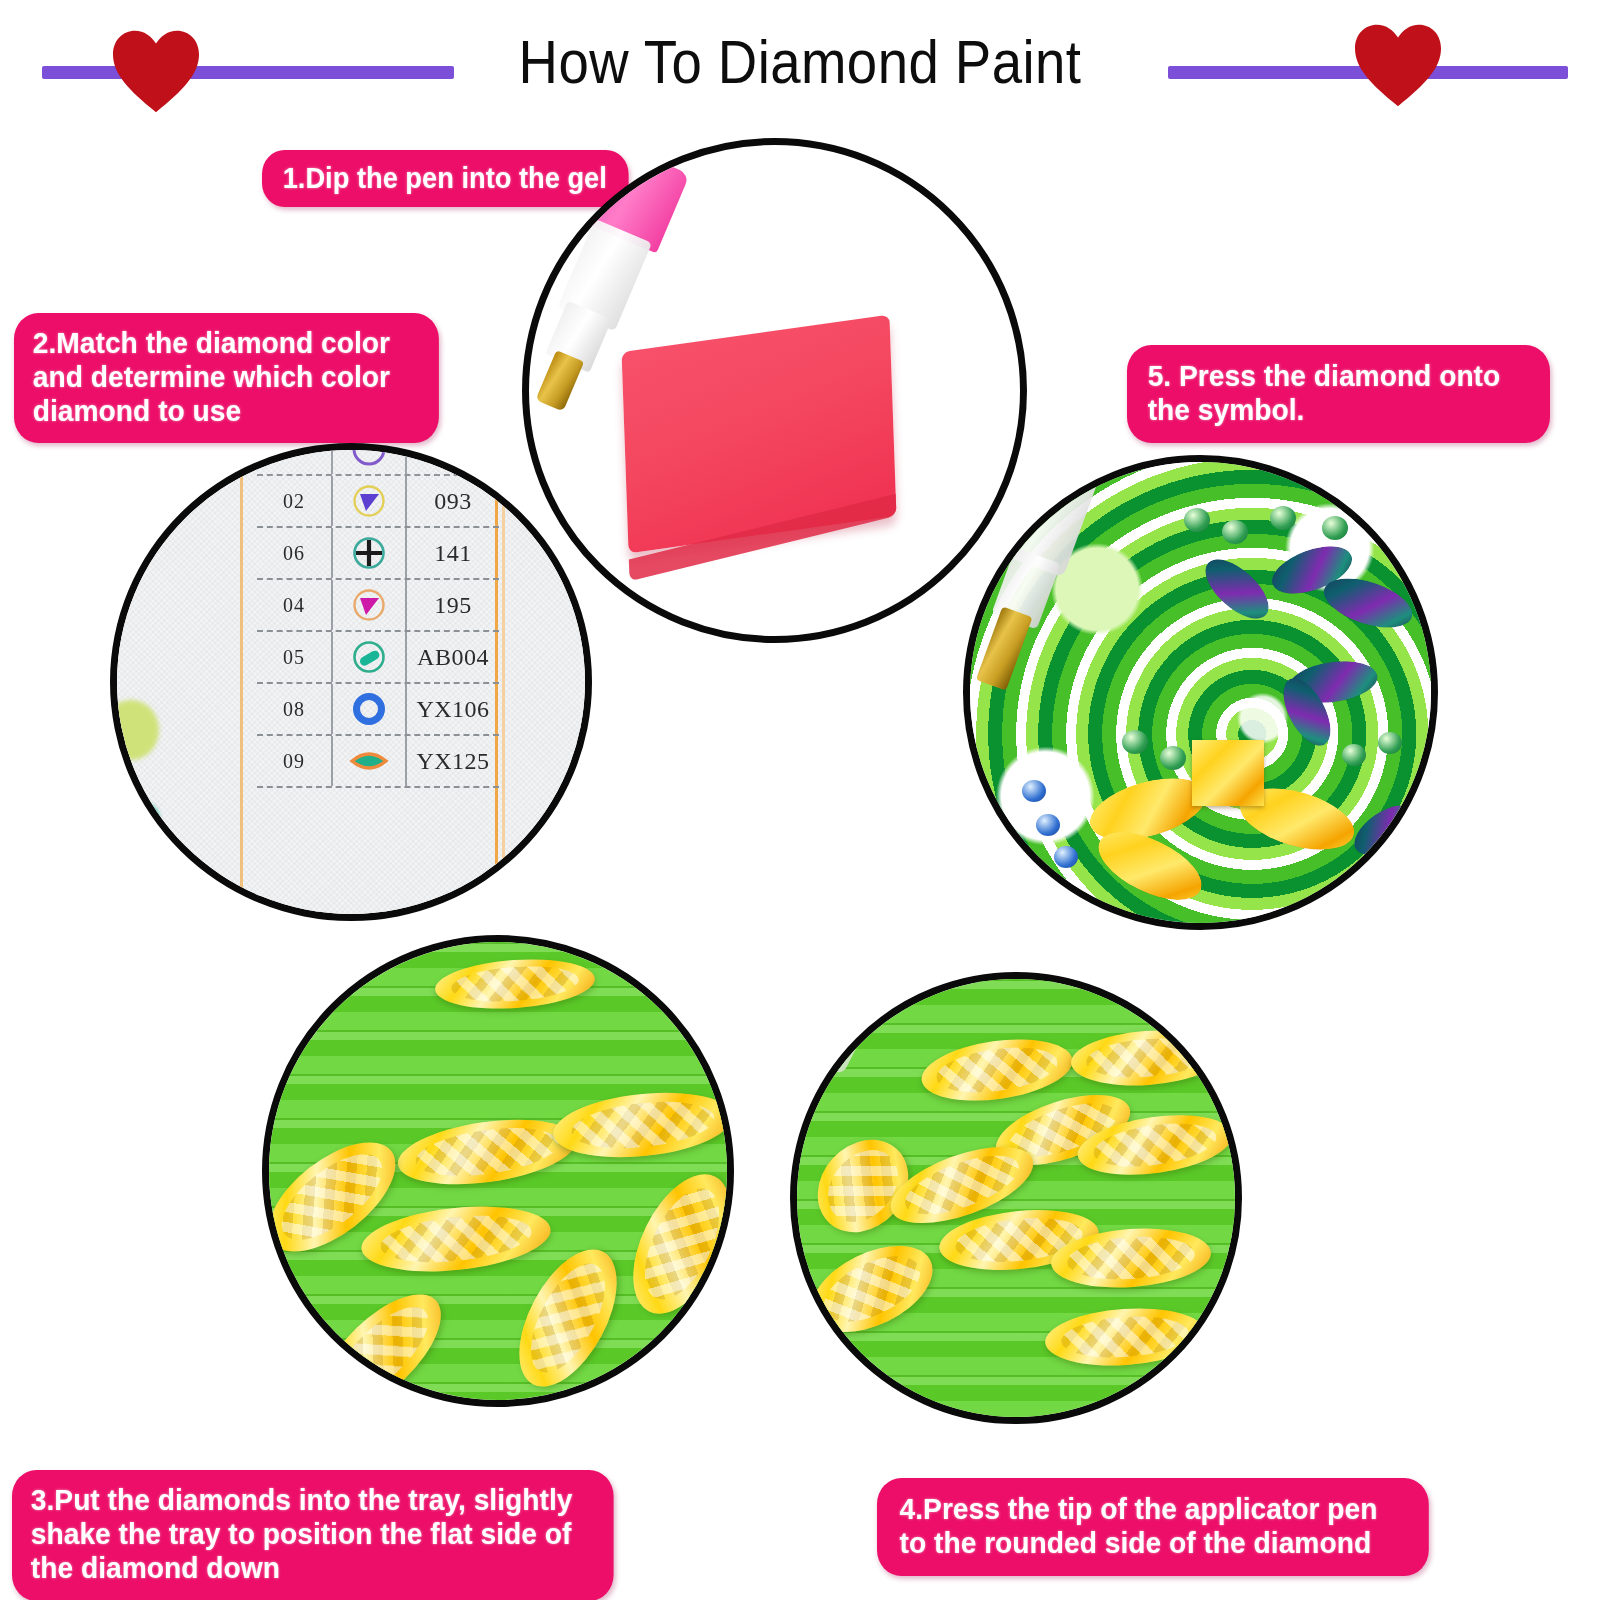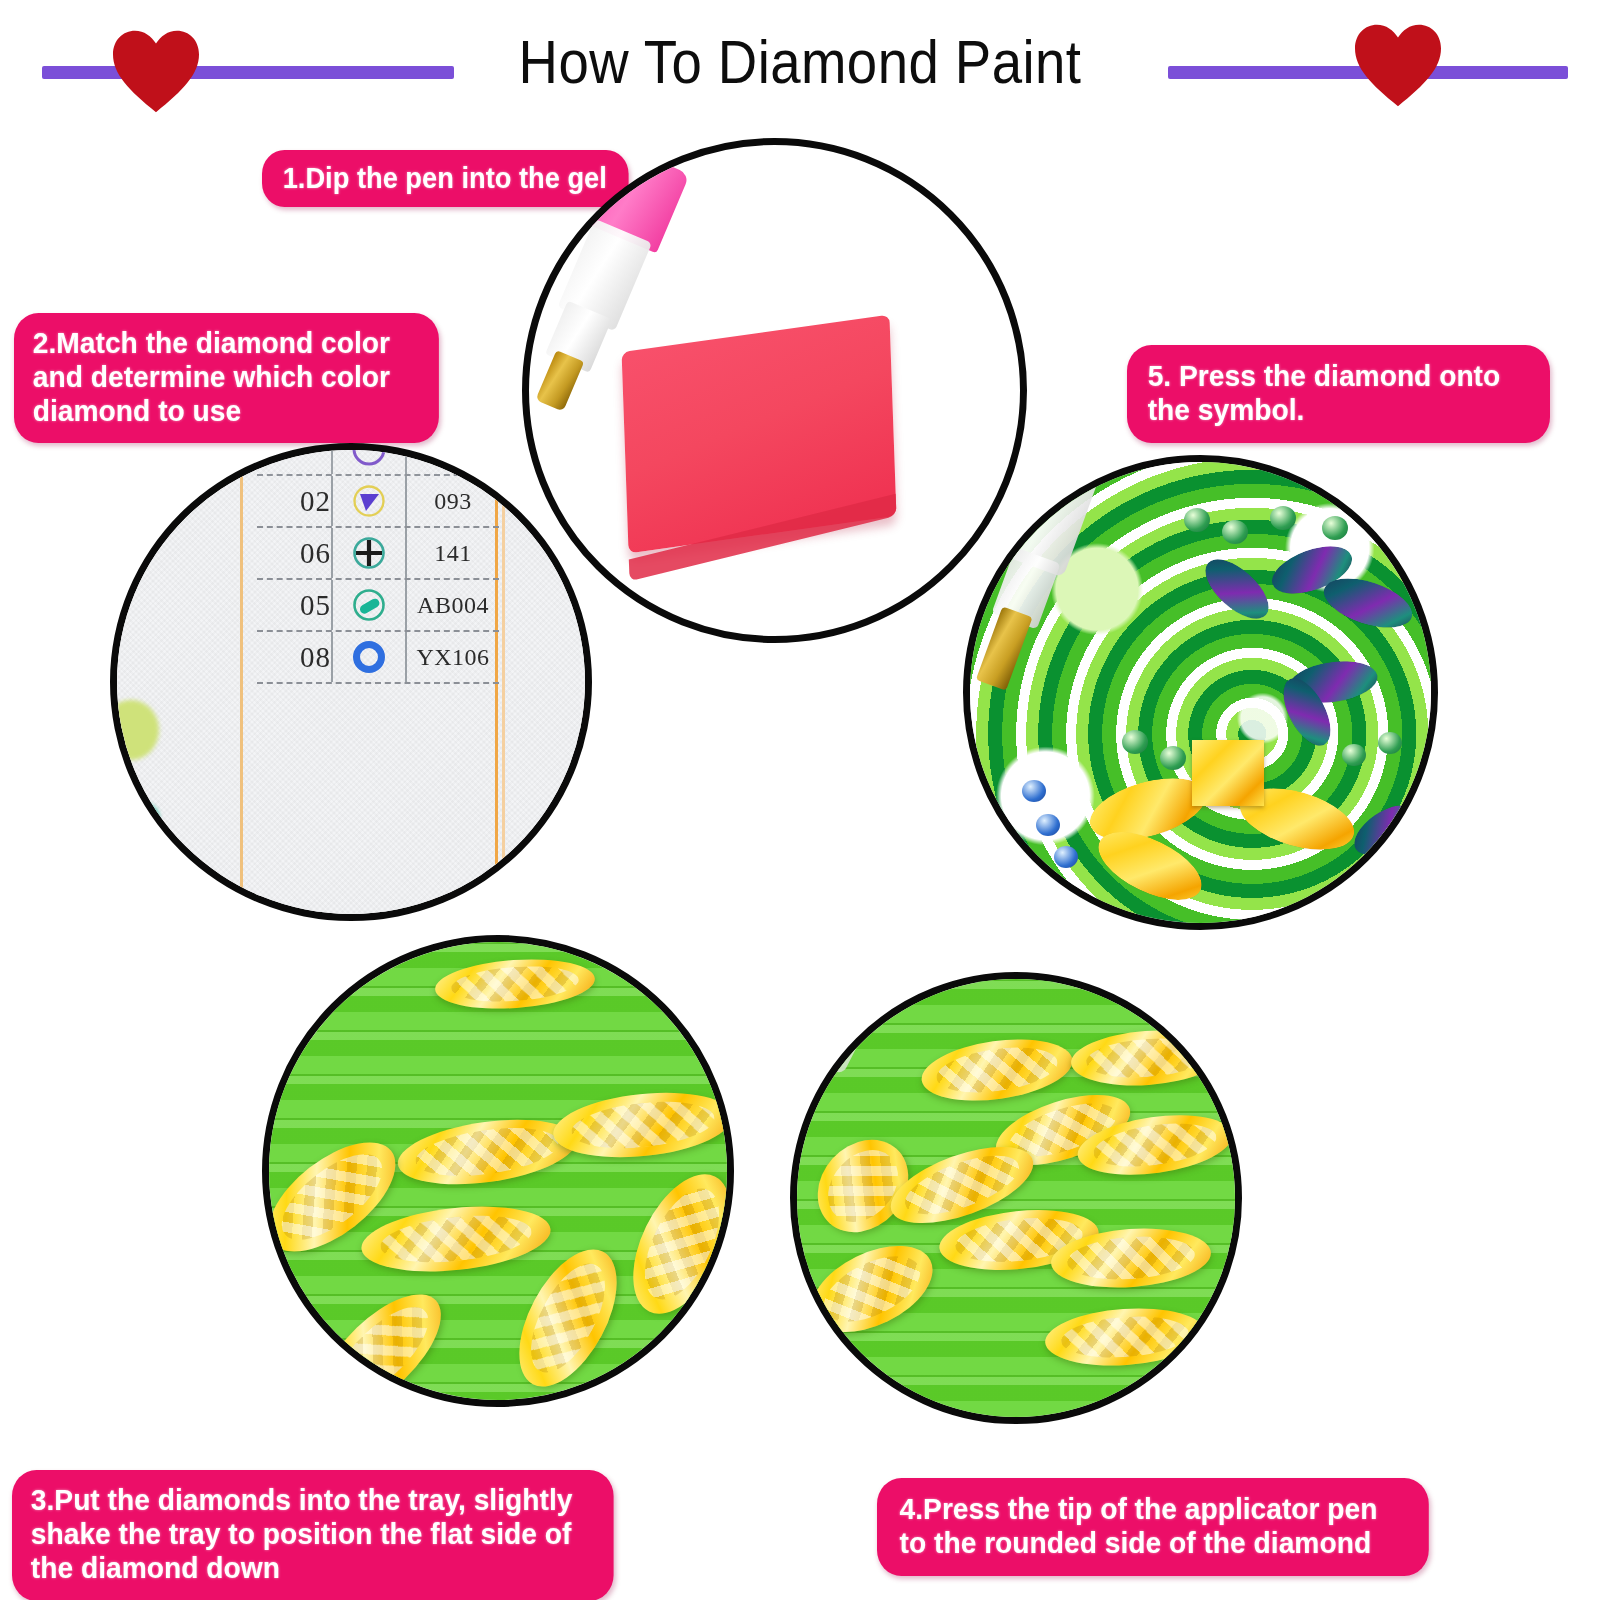--- a/index.html
+++ b/index.html
@@ -71,21 +71,21 @@
      background:repeating-linear-gradient(45deg,rgba(0,0,0,.022) 0 2px,transparent 2px 4px),
                 repeating-linear-gradient(-45deg,rgba(0,0,0,.022) 0 2px,transparent 2px 4px);}
   .rule{position:absolute;top:0;bottom:0;width:3px;}
   .rule.o1{left:123px;background:#f0bb70;opacity:.9;}
   .rule.o2{left:378px;background:#f0a23c;opacity:.95;}
   .rule.o3{left:385px;background:#f6c88c;opacity:.8;}
   .blob{position:absolute;border-radius:50%;filter:blur(2px);}
   .tbl{position:absolute;left:140px;top:-26px;width:242px;}
   .trow{display:flex;align-items:center;height:52px;
         border-bottom:2px dashed #8b8f96;box-sizing:border-box;}
-  .tc-num{width:74px;text-align:right;font-size:29px;color:#2b2b2b;
+  .tc-num{width:74px;text-align:center;font-size:20px;color:#2b2b2b;
         font-family:"Liberation Serif","DejaVu Serif",serif;letter-spacing:1px;}
   .tc-sym{width:72px;display:flex;align-items:center;justify-content:center;
         border-left:2px solid #9aa0a6;border-right:2px solid #9aa0a6;height:100%;}
   .tc-code{flex:1;text-align:center;font-size:24px;color:#2b2b2b;
         font-family:"Liberation Serif","DejaVu Serif",serif;letter-spacing:.5px;}
   .sym{width:40px;height:40px;display:block;}
 
   
   .mandala{position:absolute;inset:-6%;
      background:
@@ -202,37 +202,56 @@
             <div class="tc-num">06</div>
      <div class="tc-sym">
               <span class="sym"><svg width="40" height="40" viewBox="0 0 40 40">
                   <circle cx="20" cy="20" r="14.5" fill="none" stroke="#3BA99B" stroke-width="2.6"></circle>
         <path d="M20 7 L20 33 M7 20 L33 20" stroke="#1b1b1b" stroke-width="4.2" stroke-linecap="butt"></path>
                 </svg></span>
             </div>
      <div class="tc-code">141</div>
           </div>
           <div class="trow">
+            <div class="tc-num">04</div>
+     <div class="tc-sym">
+              <span class="sym"><svg width="40" height="40" viewBox="0 0 40 40">
+                  <circle cx="20" cy="20" r="14.5" fill="none" stroke="#E9A96B" stroke-width="2.4"></circle>
+        <path d="M11 13 L30 13 L17 30 Z" fill="#CE18A8"></path>
+                </svg></span>
+            </div>
+     <div class="tc-code">195</div>
+          </div>
+          <div class="trow">
             <div class="tc-num">05</div>
      <div class="tc-sym">
               <span class="sym"><svg width="40" height="40" viewBox="0 0 40 40">
                   <circle cx="20" cy="20" r="14.5" fill="none" stroke="#2FAE8E" stroke-width="2.6"></circle>
         <rect x="10" y="17" width="21" height="9" rx="4.5" fill="#19B597" transform="rotate(-30 20 21)"></rect>
                 </svg></span>
             </div>
      <div class="tc-code">AB004</div>
           </div>
           <div class="trow">
             <div class="tc-num">08</div>
      <div class="tc-sym">
               <span class="sym"><svg width="40" height="40" viewBox="0 0 40 40">
                   <circle cx="20" cy="20" r="12.5" fill="none" stroke="#2F6FE0" stroke-width="7"></circle>
                 </svg></span>
             </div>
      <div class="tc-code">YX106</div>
+          </div>
+          <div class="trow">
+            <div class="tc-num">09</div>
+     <div class="tc-sym">
+              <span class="sym"><svg width="40" height="40" viewBox="0 0 40 40">
+                  <path d="M3 20 Q20 6 37 20 Q20 34 3 20 Z" fill="#1FB089" stroke="#EE8A3C" stroke-width="3.4"></path>
+                </svg></span>
+            </div>
+     <div class="tc-code">YX125</div>
           </div>
         </div>
     </div>
   </div>
 </div>
 
 <div class="circ" id="circle-5">
   <div class="circ-inner">
     <div class="mandala"></div>
 

